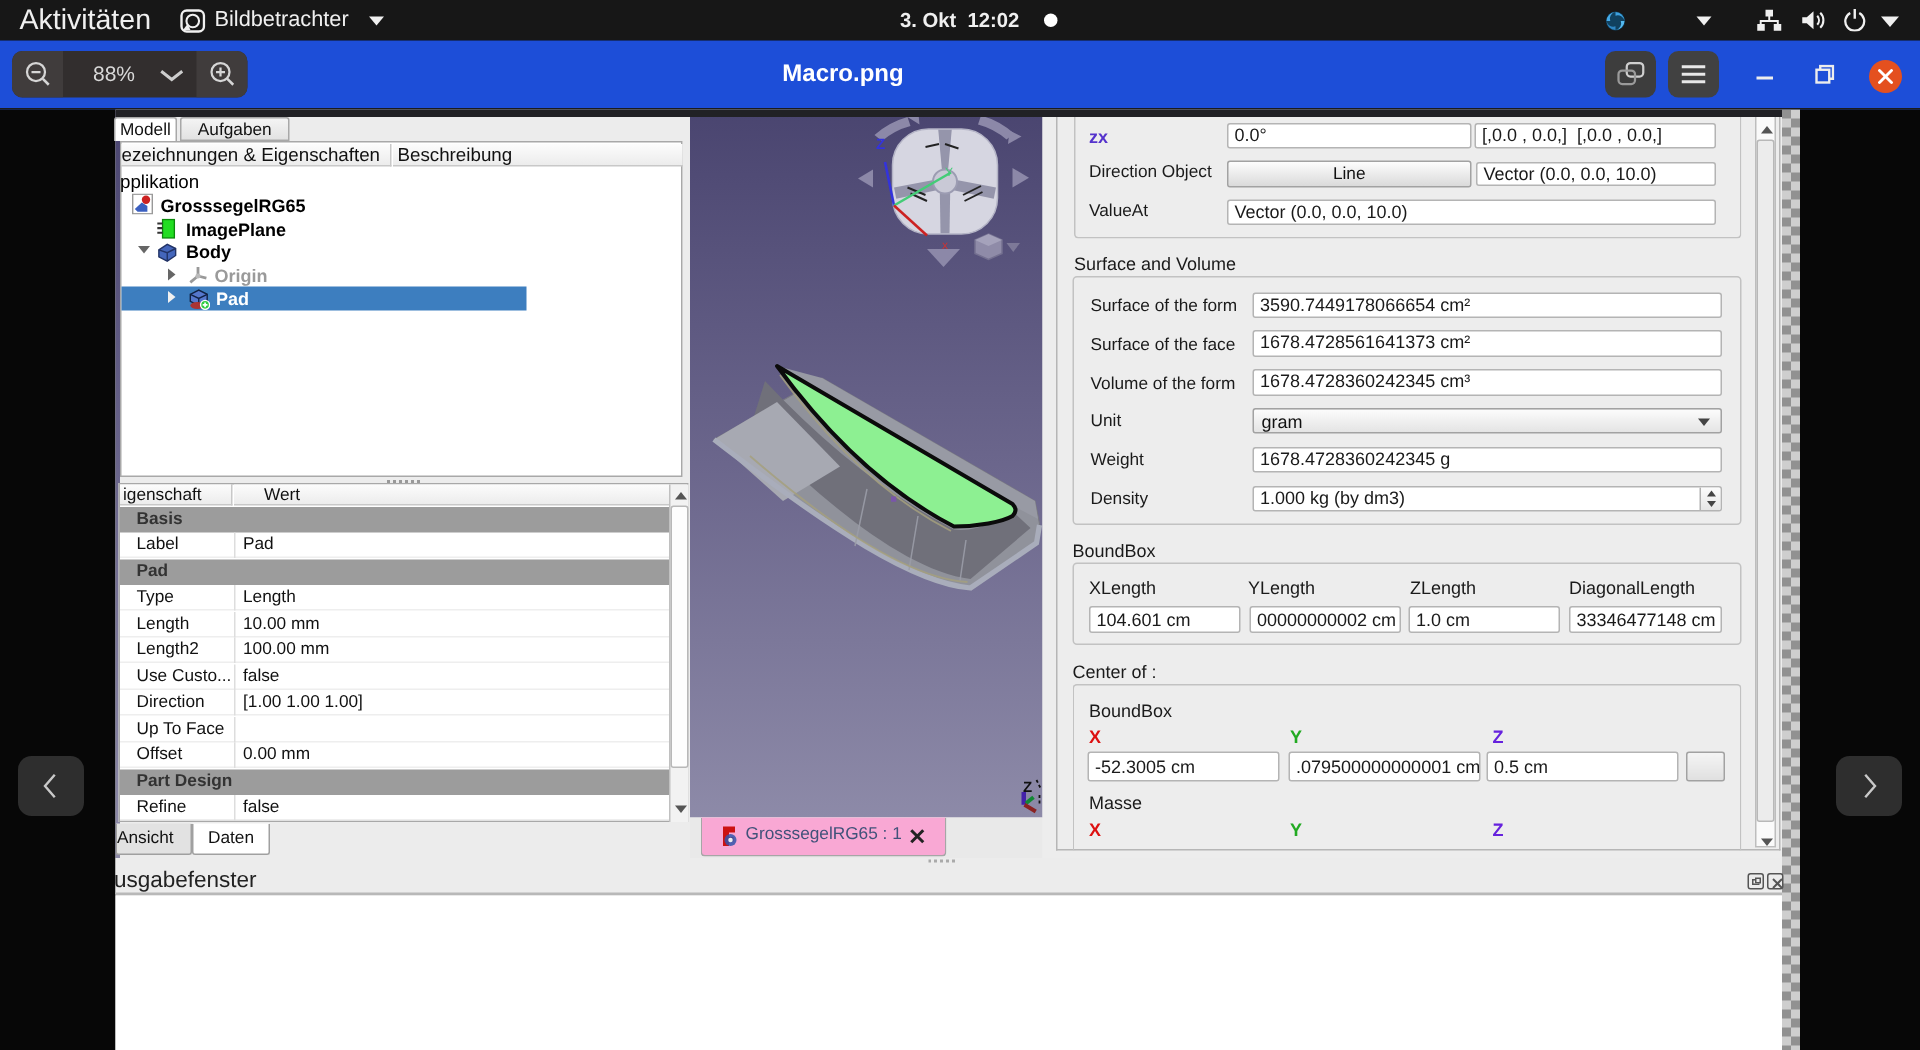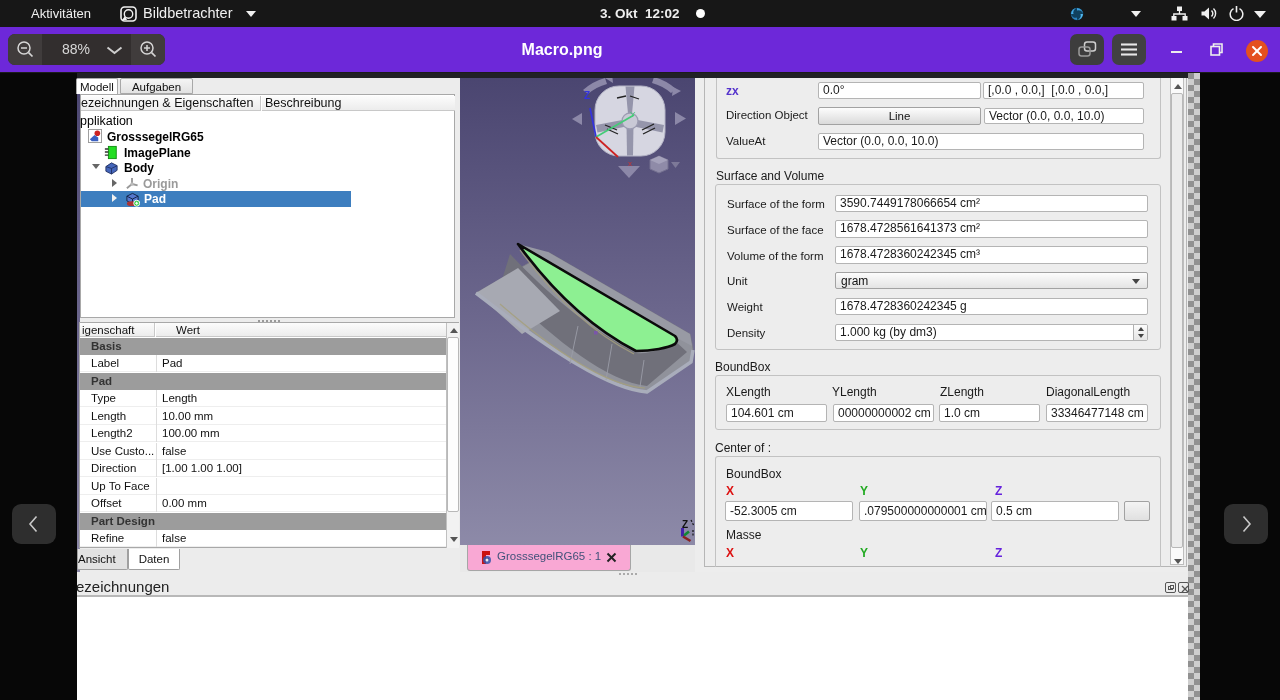--- a/index.html
+++ b/index.html
@@ -5,21 +5,21 @@
   * { margin:0; padding:0; box-sizing:border-box; }
   html,body { width:1280px; height:700px; overflow:hidden; background:#070707;
     font-family:"Liberation Sans", sans-serif; }
   .abs { position:absolute; }
   
   #topbar { position:absolute; left:0; top:0; width:1280px; height:27px;
     background:#171717; color:#f0f0f0; font-size:13px; }
   #topbar .itm { position:absolute; top:0; height:27px; line-height:27px; }
   
   #headbar { position:absolute; left:0; top:27px; width:1280px; height:46px;
-    background:#6d28d9; border-bottom:1px solid #1c1c1c; color:#eee; }
+    background:#1d4ed8; border-bottom:1px solid #1c1c1c; color:#eee; }
   .hbtn { position:absolute; background:#3d3d3d; border-radius:7px; }
   
   #img { position:absolute; left:77px; top:73px; width:1111px; height:627px; background:#ececec; }
   #checker { position:absolute; left:1188px; top:73px; width:12px; height:627px;
     background: conic-gradient(#cecece 90deg, #919191 90deg 180deg, #cecece 180deg 270deg, #919191 270deg);
     background-size:12px 12px; }
   .purple-grad { background:linear-gradient(180deg,#4a4570 0%, #6b668c 50%, #8d8aa8 100%); }
   
   .fld { position:absolute; background:#fff; border:1px solid #b4b4b4; border-radius:2px;
     font-size:12px; color:#1a1a1a; line-height:15px; padding-left:4px; overflow:hidden; white-space:nowrap; }
@@ -28,21 +28,21 @@
   .pgroup { position:absolute; left:0; width:366px; height:17px; background:#9c9c9c;
     font-weight:bold; color:#333; line-height:17px; padding-left:11px; }
   .prow { position:absolute; left:0; width:366px; height:17px; border-bottom:1px solid #eee; }
   .prow .pn { position:absolute; left:11px; top:0; width:64px; line-height:17px; white-space:nowrap; overflow:hidden; }
   .prow .pv { position:absolute; left:76px; top:0; width:289px; height:17px; line-height:17px; border-left:1px solid #ddd; padding-left:5px; white-space:nowrap; }
 </style>
 </head>
 <body>
 
 <div id="topbar">
-  <div class="itm" style="left:31px; font-size:13px;">Aktivitäten</div>
+  <div class="itm" style="left:13px; font-size:19px;">Aktivitäten</div>
   <svg class="abs" style="left:120px; top:6px;" width="17" height="16" viewBox="0 0 17 16">
     <rect x="1" y="1" width="15" height="14" rx="3.5" fill="none" stroke="#f0f0f0" stroke-width="1.6"></rect>
     <circle cx="8.5" cy="8" r="4.2" fill="none" stroke="#f0f0f0" stroke-width="1.4"></circle>
     <path d="M2 14 L5 10 L7 14 Z" fill="#f0f0f0"></path>
   </svg>
   <div class="itm" style="left:143px; font-size:14.5px;">Bildbetrachter</div>
   <div class="abs" style="left:246px; top:11px; width:0; height:0; border-left:5px solid transparent; border-right:5px solid transparent; border-top:6px solid #f0f0f0;"></div>
   <div class="itm" style="left:600px; font-weight:600; font-size:13.5px;">3. Okt&nbsp; 12:02</div>
   <div class="abs" style="left:696px; top:9px; width:9px; height:9px; border-radius:50%; background:#fff;"></div>
 
@@ -401,21 +401,21 @@
       <g stroke="#555" stroke-width="1.3">
         <line x1="1" y1="1" x2="7" y2="7"></line>
         <line x1="7" y1="1" x2="1" y2="7"></line>
       </g>
     </svg>
 </div>
 
 <div class="abs" style="left:619px; top:573px; width:18px; height:2px; background:repeating-linear-gradient(90deg,#aaa 0 2px,transparent 2px 4px); z-index:6;"></div>
 
 <div class="abs" style="left:77px; top:572px; width:1111px; height:24px; background:#ececec;"></div>
-<div class="abs" style="left:76px; top:578px; font-size:15px; color:#222;">ezeichnungen</div>
+<div class="abs" style="left:76px; top:578px; font-size:15px; color:#222;">usgabefenster</div>
 <div class="abs" style="left:77px; top:595px; width:1111px; height:1.5px; background:#b8b8b8;"></div>
 <div class="abs" style="left:77px; top:597px; width:1111px; height:103px; background:#fff;"></div>
 
 <div class="abs" style="left:12px; top:504px; width:44px; height:40px; background:#2e2e2e; border-radius:9px;">
   <svg class="abs" style="left:15px; top:11px;" width="12" height="18" viewBox="0 0 12 18">
       <path d="M9.5 1.5 L3 9 L9.5 16.5" fill="none" stroke="#c9c9c9" stroke-width="1.6"></path>
     </svg>
 </div>
 <div class="abs" style="left:1224px; top:504px; width:44px; height:40px; background:#2e2e2e; border-radius:9px;">
   <svg class="abs" style="left:17px; top:11px;" width="12" height="18" viewBox="0 0 12 18">

